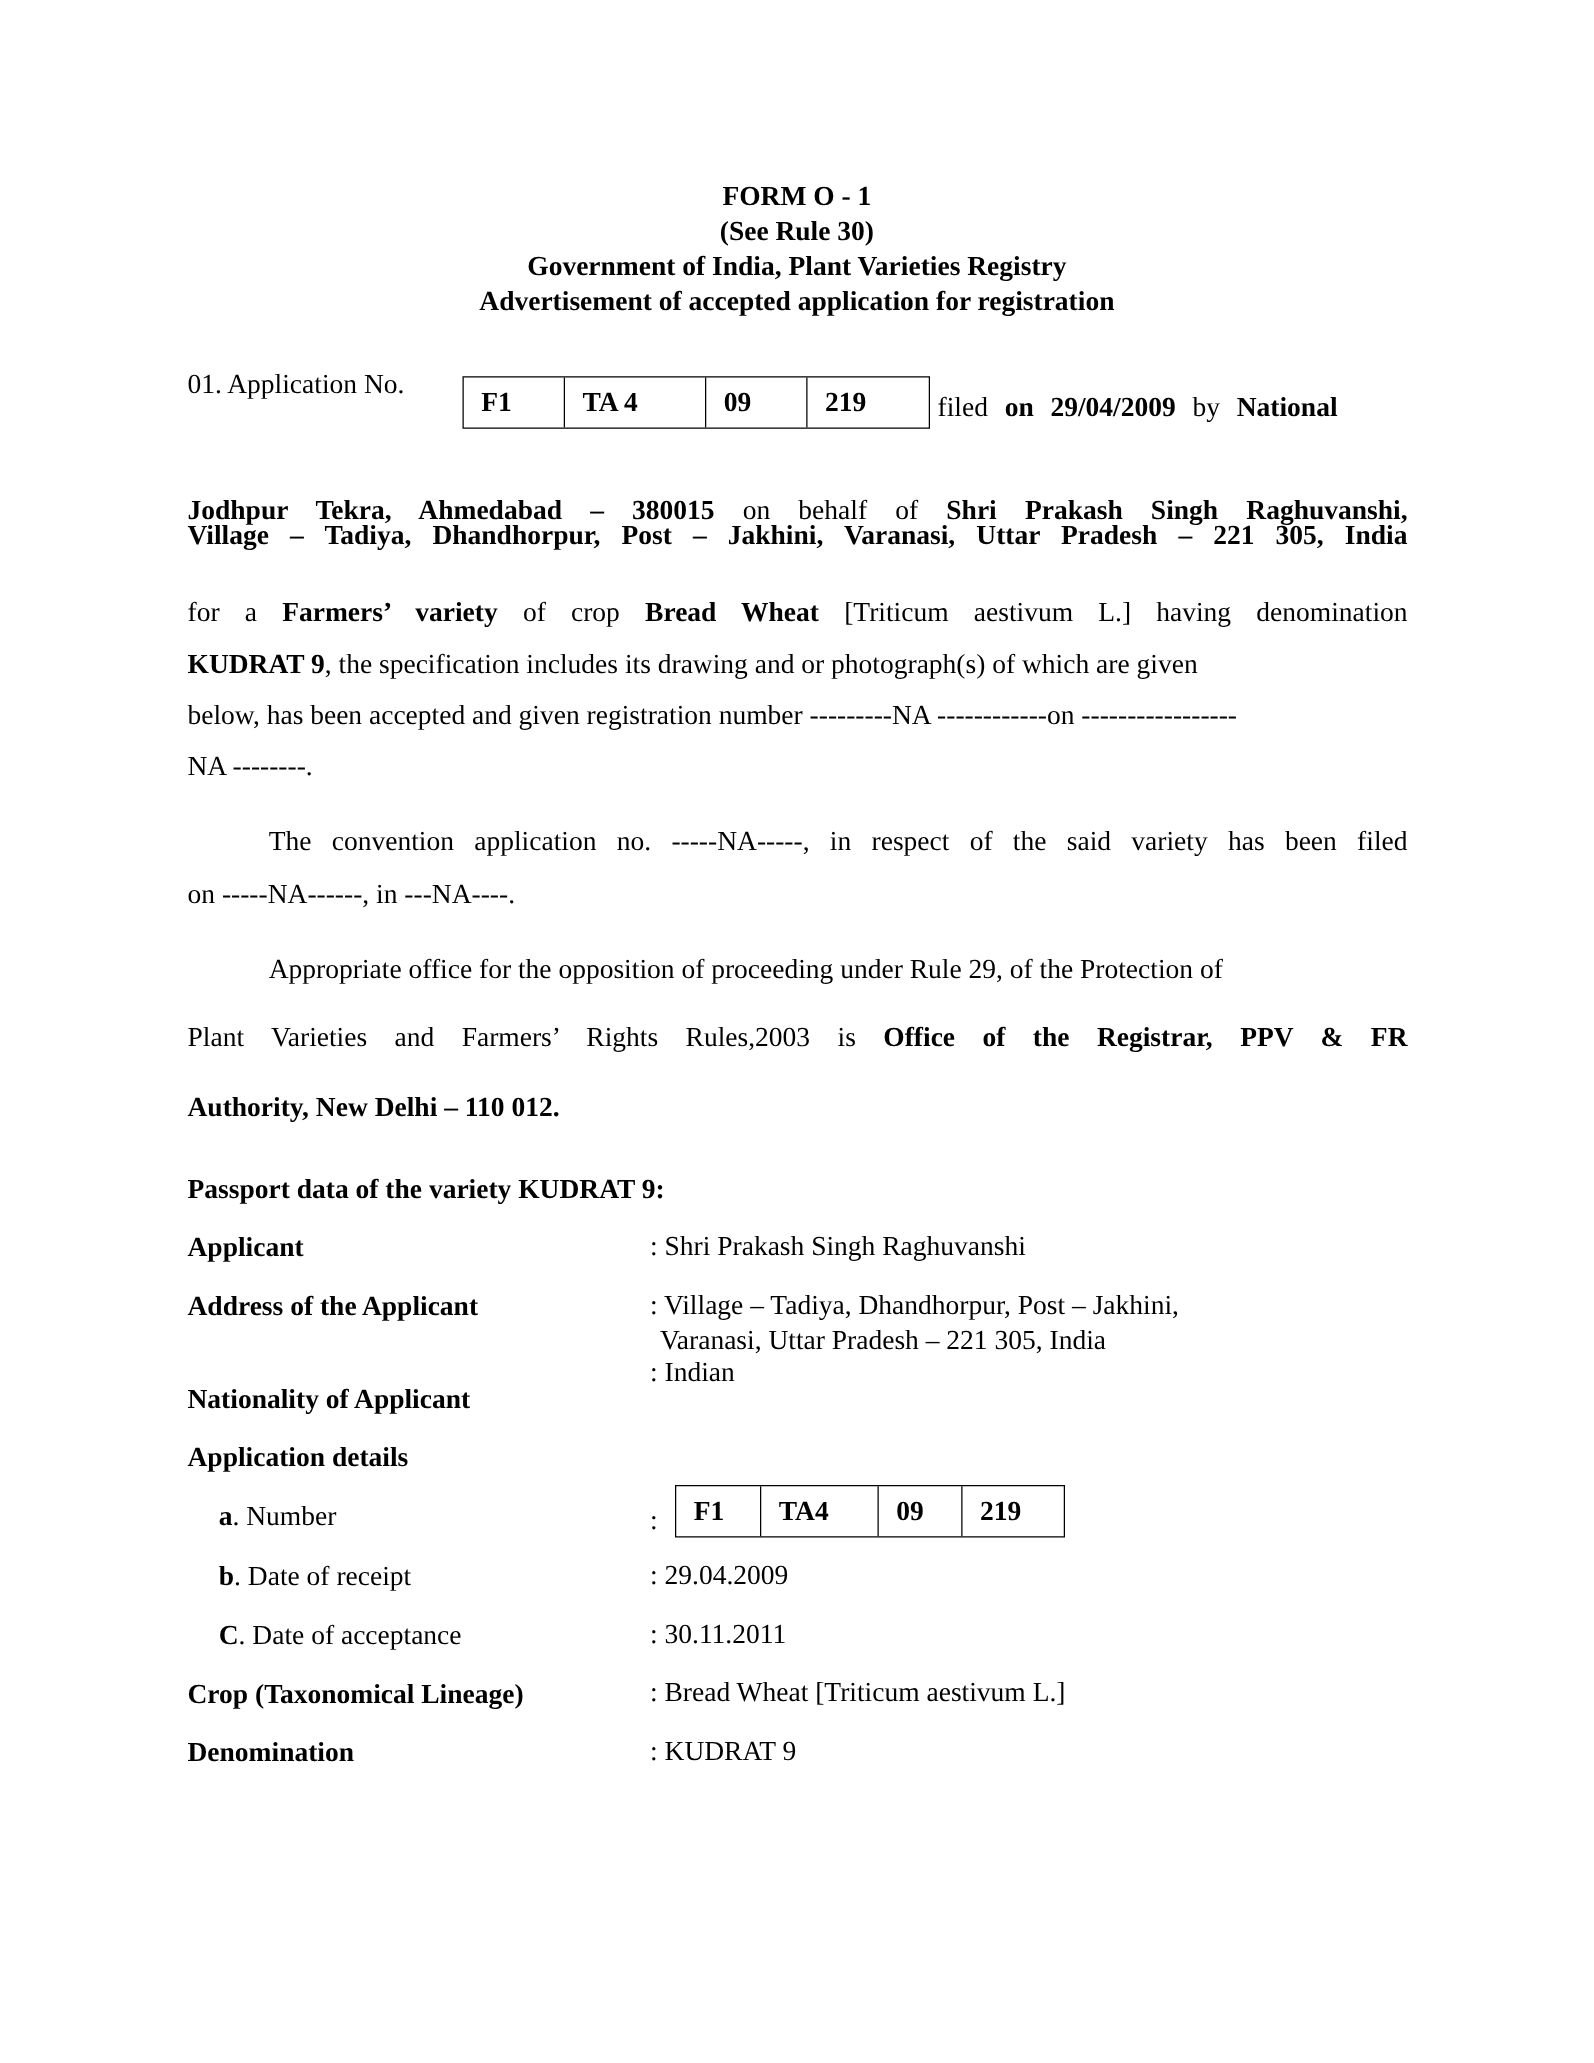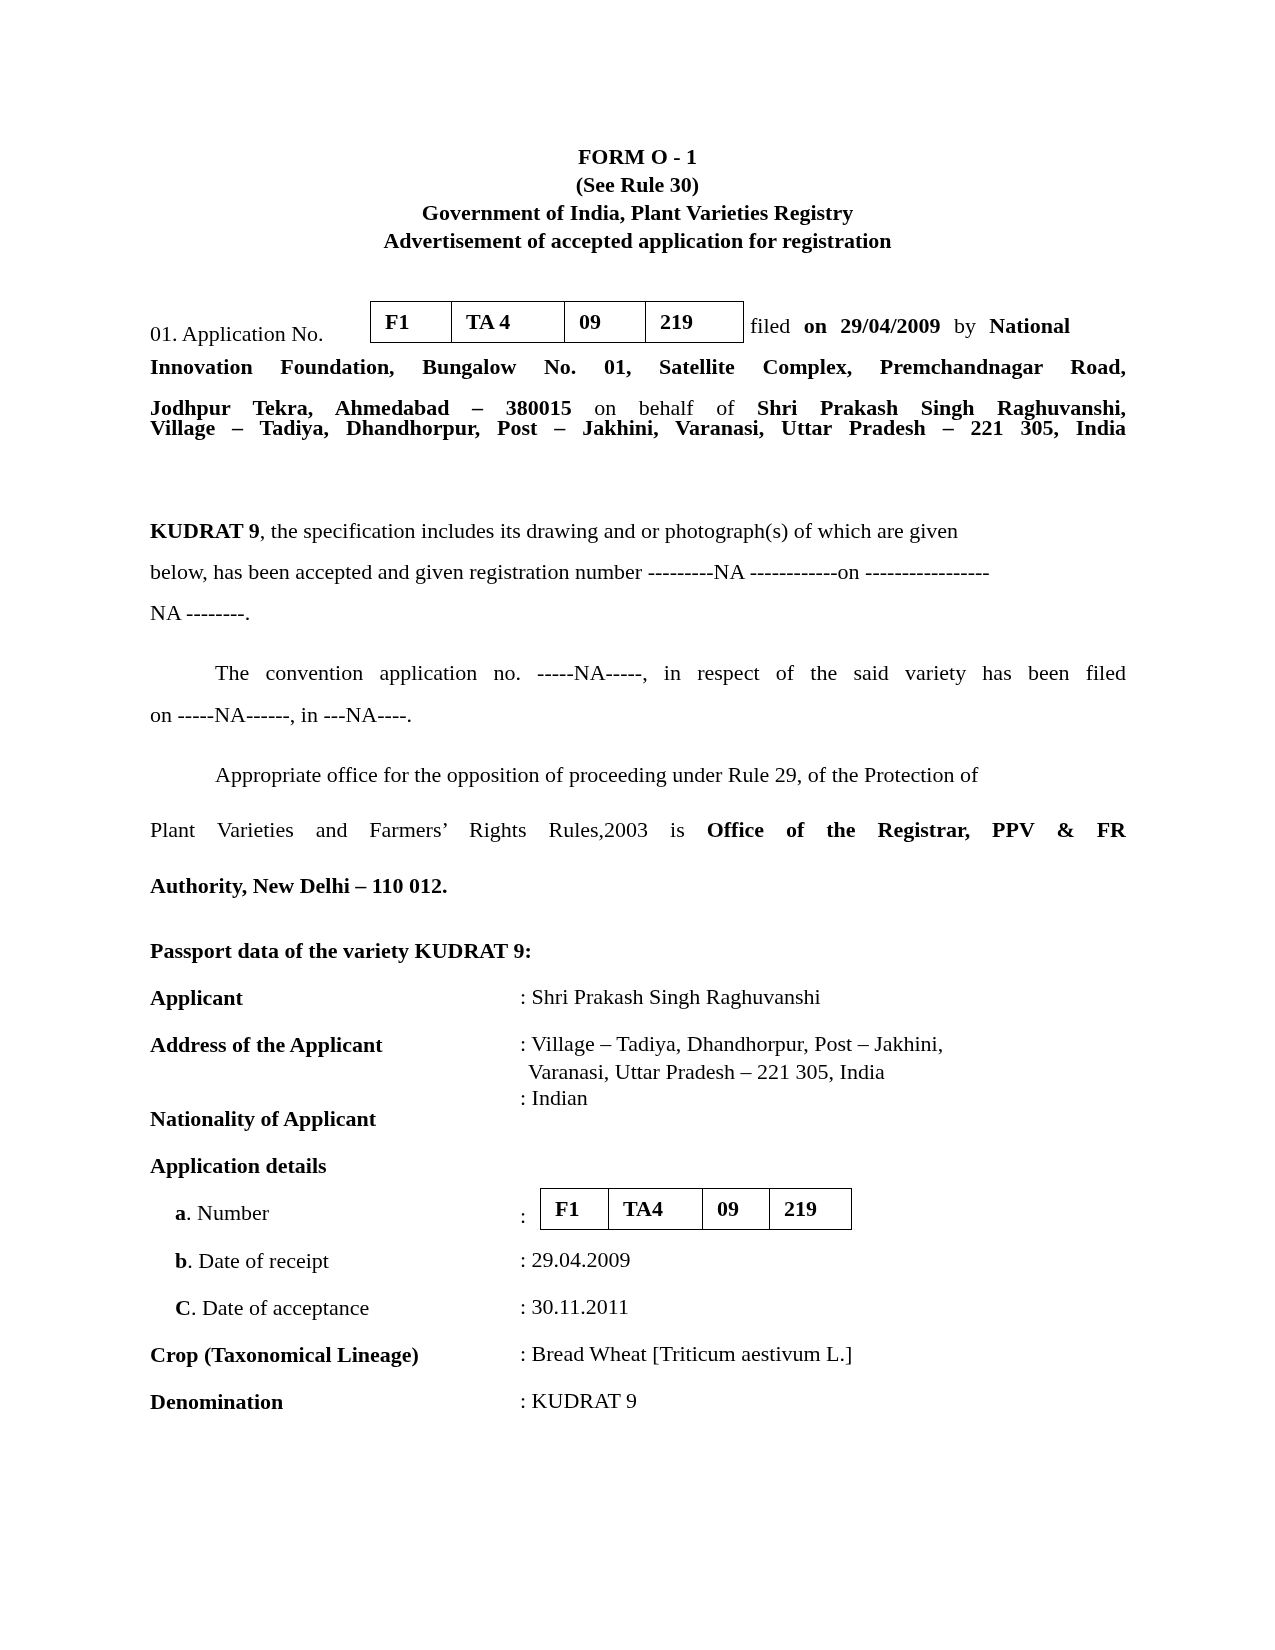--- a/index.html
+++ b/index.html
@@ -26,50 +26,54 @@
 
 <div class="page">
 
   <div class="header">
     <div>FORM O - 1</div>
     <div>(See Rule 30)</div>
     <div>Government of India, Plant Varieties Registry</div>
     <div>Advertisement of accepted application for registration</div>
   </div>
 
-  <div class="line" style="top:321px;">
+  <div class="line" style="top:294px;">
     <span>01. Application No.</span>
   </div>
   <div class="appbox" style="left:370px; top:301px;">
     <div class="cell" style="width:81px;">F1</div>
     <div class="cell" style="width:113px;">TA 4</div>
     <div class="cell" style="width:81px;">09</div>
     <div class="cell" style="width:97px;">219</div>
   </div>
   <div class="justline" style="top:313px; left:750px; width:320px;">
     <span>filed</span>
     <b>on 29/04/2009</b>
     <span>by</span>
     <b>National</b>
   </div>
 
-  <div class="justline" style="top:354px;">
-    <b>Innovation Foundation, Bungalow No. 01, Satellite Complex, Premchandnagar Road,</b>
-  </div>
 
   <div class="justline" style="top:395px;">
     <b>Jodhpur Tekra, Ahmedabad – 380015</b>
     <span>on behalf of</span>
     <b>Shri Prakash Singh Raghuvanshi,</b>
   </div>
 
   <div class="justline" style="top:415px;">
     <b>Village – Tadiya, Dhandhorpur, Post – Jakhini, Varanasi, Uttar Pradesh – 221 305, India</b>
   </div>
 
+  <div class="justline" style="top:477px;">
+    <span>for a</span>
+    <b>Farmers’ variety</b>
+    <span>of crop</span>
+    <b>Bread Wheat</b>
+    <span>[Triticum aestivum L.] having denomination</span>
+  </div>
 
   <div class="line" style="top:518px;">
     <b>KUDRAT 9</b><span>, the specification includes its drawing and or photograph(s) of which are given</span>
   </div>
 
   <div class="line" style="top:559px;">
     <span>below, has been accepted and given registration number ---------NA ------------on -----------------</span>
   </div>
   <div class="line" style="top:600px;">
     <span>NA --------.</span>

